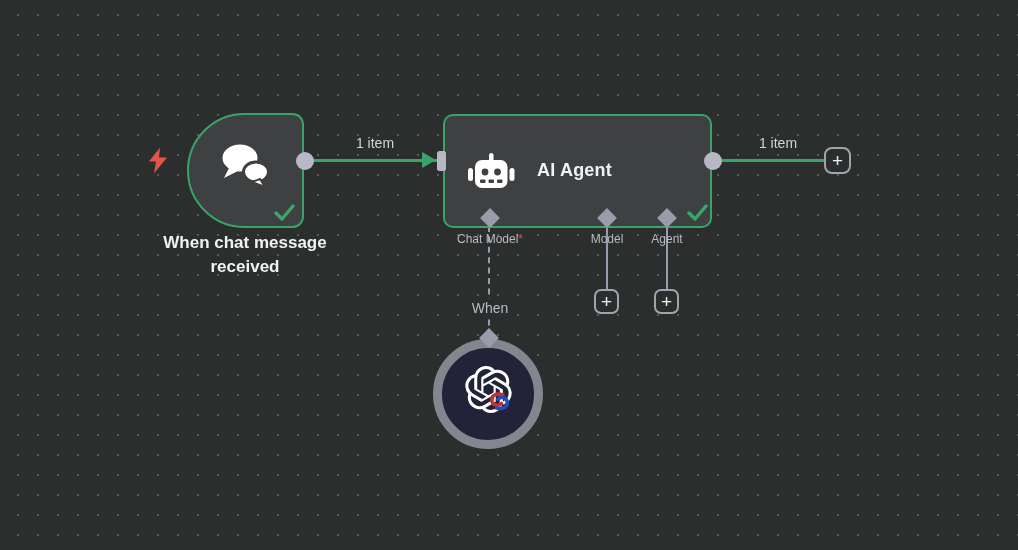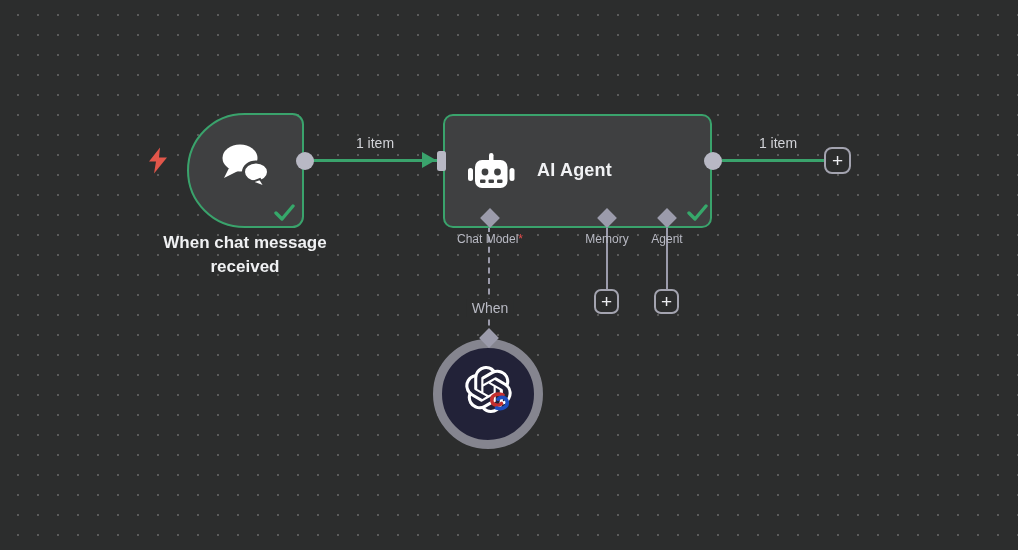--- a/index.html
+++ b/index.html
@@ -199,21 +199,21 @@
   <div class="port-circle port-agent-out"></div>
   <div class="edge-h edge2"></div>
   <div class="edge-label items-b">1 item</div>
   <div class="plus-btn plus-out">+</div>
 
   <div class="diamond d-chatmodel"></div>
   <div class="diamond d-memory"></div>
   <div class="diamond d-tool"></div>
 
   <div class="ep-label ep-chatmodel"><span>Chat Model</span><span class="req">*</span></div>
-  <div class="ep-label ep-memory">Memory</div>
+  <div class="ep-label ep-memory">Model</div>
   <div class="ep-label ep-tool">Agent</div>
 
   <div class="edge-v edge-mem"></div>
   <div class="edge-v edge-tool"></div>
   <div class="plus-btn plus-mem">+</div>
   <div class="plus-btn plus-tool">+</div>
 
   <div class="edge-dashed"></div>
   <div class="edge-label model-label">When</div>
   <div class="diamond d-model-top"></div>

